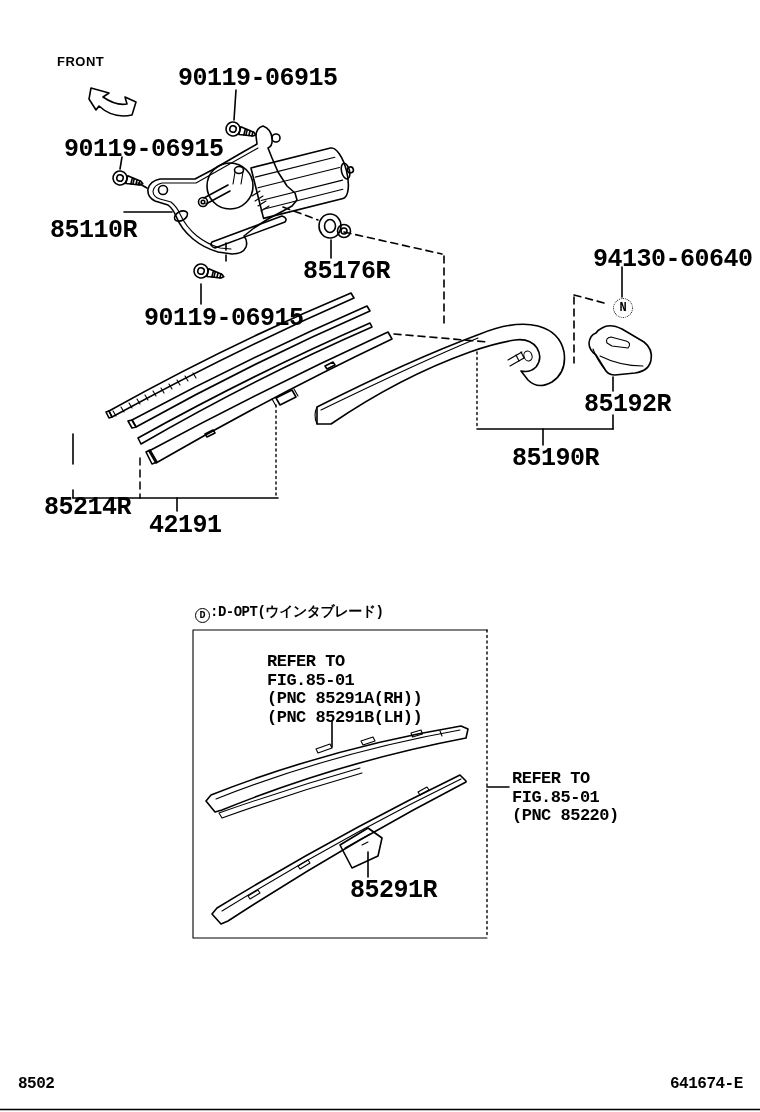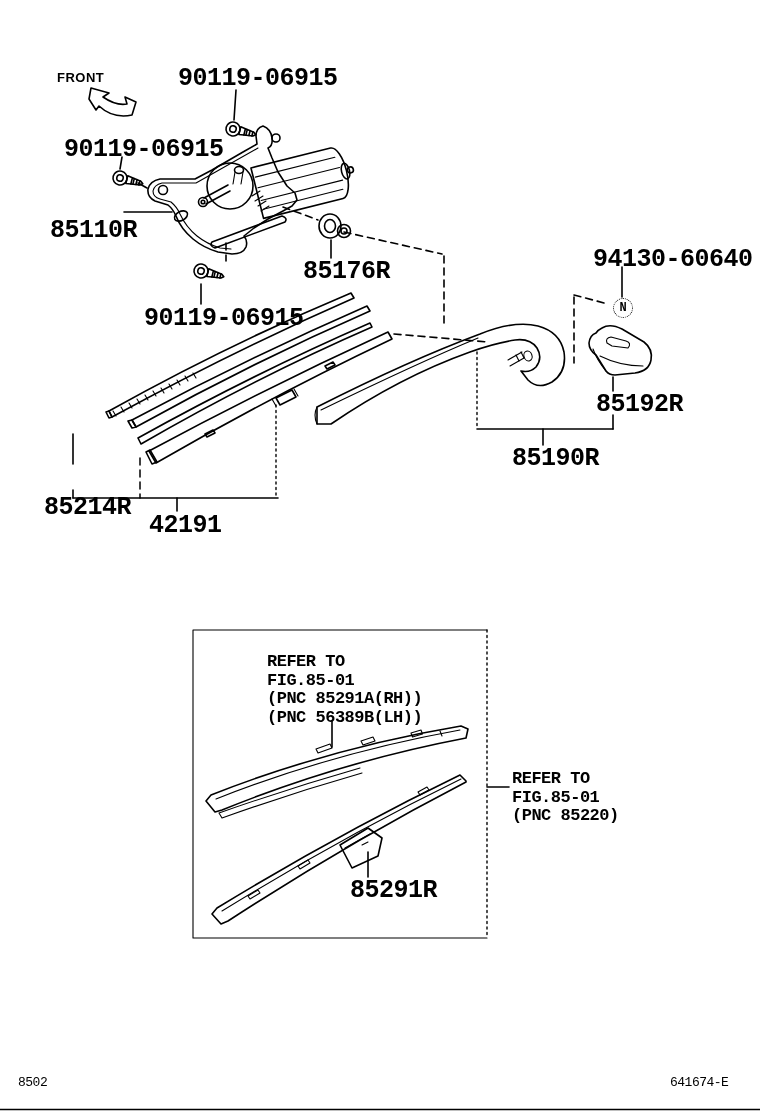--- a/index.html
+++ b/index.html
@@ -7,21 +7,21 @@
          font-family:"Liberation Mono","DejaVu Sans Mono",monospace;color:#000;}
   .lbl{position:absolute;font-weight:700;font-size:25px;line-height:1;letter-spacing:-0.5px;white-space:nowrap;}
   .small-lbl{position:absolute;font-weight:700;font-size:13px;line-height:1;letter-spacing:0.5px;white-space:nowrap;
              font-family:"Liberation Sans","DejaVu Sans",sans-serif;}
   .refer{position:absolute;font-weight:700;font-size:17px;line-height:18.5px;letter-spacing:-0.5px;white-space:nowrap;margin-top:12px;}
   .option-note{position:absolute;font-weight:700;font-size:14px;line-height:1;letter-spacing:-0.5px;white-space:nowrap;}
   .circle-marker{display:inline-block;width:13px;height:13px;border:1.5px solid #000;border-radius:50%;
                  font-size:10px;line-height:13px;text-align:center;vertical-align:-2px;letter-spacing:0;}
   .nut-marker{position:absolute;width:18px;height:18px;border:1.6px dotted #000;border-radius:50%;
               font-size:12px;font-weight:700;line-height:18px;text-align:center;}
-  .footer-code{position:absolute;font-weight:400;font-size:13px;line-height:1;letter-spacing:-0.5px;white-space:nowrap;}
+  .footer-code{position:absolute;font-weight:700;font-size:16px;line-height:1;letter-spacing:-0.5px;white-space:nowrap;}
   svg{position:absolute;left:0;top:0;}
   svg *{stroke:#000;fill:none;stroke-width:1.6;stroke-linecap:round;stroke-linejoin:round;}
   svg .thin{stroke-width:1.1;}
   svg .dash{stroke-dasharray:7,5;stroke-width:1.5;}
   svg .dot{stroke-dasharray:2,3.5;stroke-width:1.4;}
   svg .white{fill:#fff;}
 </style>
 </head>
 <body>
 
@@ -193,42 +193,45 @@
       <path d="M217,908 Q340,833 460,775 L466,781 L466,782 Q348,843 228,921 L221,924 L212,914 Z"></path>
       <path class="thin" d="M222,911 Q342,837 461,779"></path>
       <path d="M340,845 L368,828 L382,838 L378,856 L352,868 Z"></path>
       <path class="thin" d="M345,848 L370,834 M362,845 l6,-3"></path>
       <path class="thin" d="M248,896 l10,-6 l2,3 l-10,6 Z M298,866 l10,-6 l2,3 l-10,6 Z M418,792 l9,-5 l2,3 l-9,5 Z"></path>
     </g>
 
     <line x1="0" y1="1109.5" x2="760" y2="1109.5" stroke-width="2.5"></line>
   </svg>
 
-  <div class="small-lbl" style="left:57px;top:71px;">FRONT</div>
+  <div class="small-lbl" style="left:57px;top:55px;">FRONT</div>
 
   <div class="lbl" style="left:178px;top:66px;">90119-06915</div>
   <div class="lbl" style="left:64px;top:137px;">90119-06915</div>
   <div class="lbl" style="left:50px;top:204px;margin-top:14px;">85110R</div>
   <div class="lbl" style="left:144px;top:306px;">90119-06915</div>
   <div class="lbl" style="left:303px;top:259px;">85176R</div>
   <div class="lbl" style="left:561px;top:247px;margin-left:32px;">94130-60640</div>
-  <div class="lbl" style="left:596px;top:392px;">85192R</div>
+  <div class="lbl" style="left:584px;top:392px;">85192R</div>
   <div class="lbl" style="left:512px;top:446px;">85190R</div>
   <div class="lbl" style="left:44px;top:466px;margin-top:29px;">85214R</div>
   <div class="lbl" style="left:149px;top:513px;">42191</div>
   <div class="lbl" style="left:350px;top:878px;">85291R</div>
 
   <div class="nut-marker" style="left:613px;top:298px;">N</div>
 
+  <div class="option-note" style="left:195px;top:605px;">
+    <span class="circle-marker">D</span><span>:D-OPT(ウインタブレード)</span>
+  </div>
 
   <div class="refer" style="left:267px;top:641px;">
     <div>REFER TO</div>
     <div>FIG.85-01</div>
     <div>(PNC 85291A(RH))</div>
-    <div>(PNC 56389B(LH))</div>
+    <div>(PNC 85291B(LH))</div>
   </div>
 
   <div class="refer" style="left:512px;top:758px;">
     <div>REFER TO</div>
     <div>FIG.85-01</div>
     <div>(PNC 85220)</div>
   </div>
 
   <div class="footer-code" style="left:18px;top:1076px;">8502</div>
   <div class="footer-code" style="left:670px;top:1076px;">641674-E</div>

